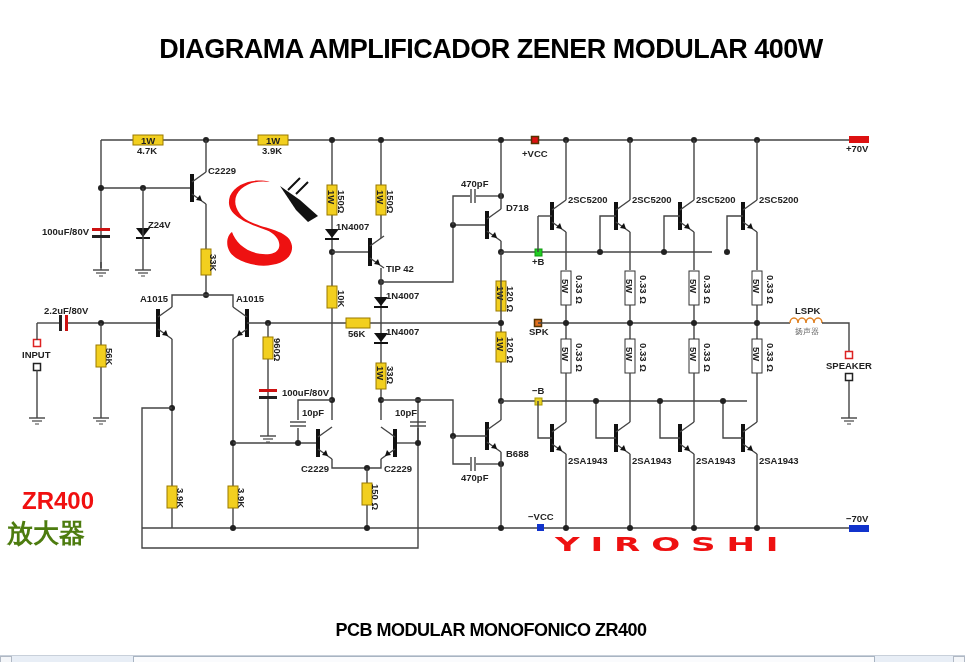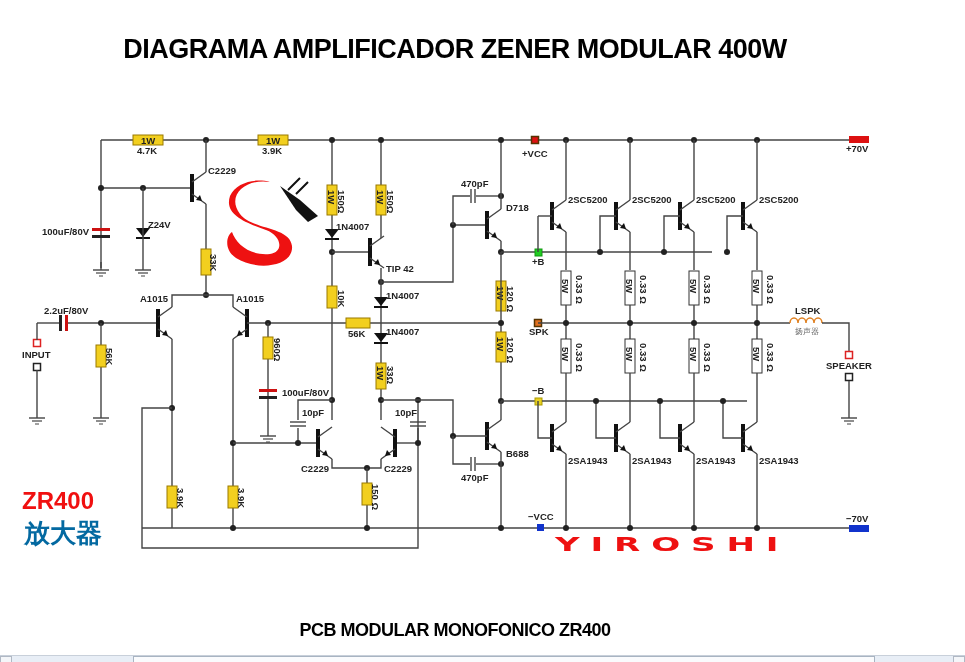--- a/index.html
+++ b/index.html
@@ -1,24 +1,24 @@
 <!DOCTYPE html>
 <html><head>
 <meta charset="utf-8">
 <style>
   html,body{margin:0;padding:0;background:#ffffff;}
   body{width:965px;height:662px;position:relative;overflow:hidden;font-family:"Liberation Sans",sans-serif;}
-  .title{position:absolute;left:0;width:910px;text-align:center;font-weight:bold;color:#000;font-family:"Liberation Sans",sans-serif;letter-spacing:-0.5px;}
+  .title{position:absolute;left:0;width:910px;text-align:center;font-weight:bold;color:#000;font-family:"Liberation Sans",sans-serif;letter-spacing:-0.5px;padding-left:36px;}
   #title-top{top:34px;font-size:27px;}
   #title-bottom{top:620px;font-size:18px;left:0;width:910px;}
   #schem{position:absolute;left:0;top:0;}
   .lbl{font-family:"Liberation Sans",sans-serif;font-weight:bold;font-size:9.5px;fill:#222;}
   .vlbl{font-family:"Liberation Sans",sans-serif;font-weight:bold;font-size:9.5px;fill:#222;}
   #brand-zr{position:absolute;left:22px;top:486px;color:#f01010;font-weight:bold;font-size:24px;line-height:30px;font-family:"Liberation Sans",sans-serif;}
-  #brand-cn{position:absolute;left:24px;top:518px;color:#0369a1;font-weight:bold;font-size:26px;line-height:30px;font-family:"DejaVu Sans",sans-serif;}
+  #brand-cn{position:absolute;left:7px;top:518px;color:#4d7c0f;font-weight:bold;font-size:26px;line-height:30px;font-family:"DejaVu Sans",sans-serif;}
   #yiroshi{position:absolute;left:555px;top:534px;color:#ee1111;font-weight:bold;font-size:22px;letter-spacing:7px;font-family:"DejaVu Sans",sans-serif;transform:scaleX(1.55) scaleY(0.85);transform-origin:left top;}
   #hscroll{position:absolute;left:0;top:655px;width:965px;height:7px;background:#e8eef6;border-top:1px solid #c8d0da;}
   #hscroll .thumb{position:absolute;left:133px;top:0;width:740px;height:6px;background:#fafbfd;border:1px solid #a8b4c2;border-bottom:none;}
   #hscroll .btn{position:absolute;top:0;width:10px;height:6px;border:1px solid #b0b8c4;background:#f4f6f9;}
 </style>
 </head>
 <body>
 
 <div class="title" id="title-top">DIAGRAMA AMPLIFICADOR ZENER  MODULAR 400W</div>
 

